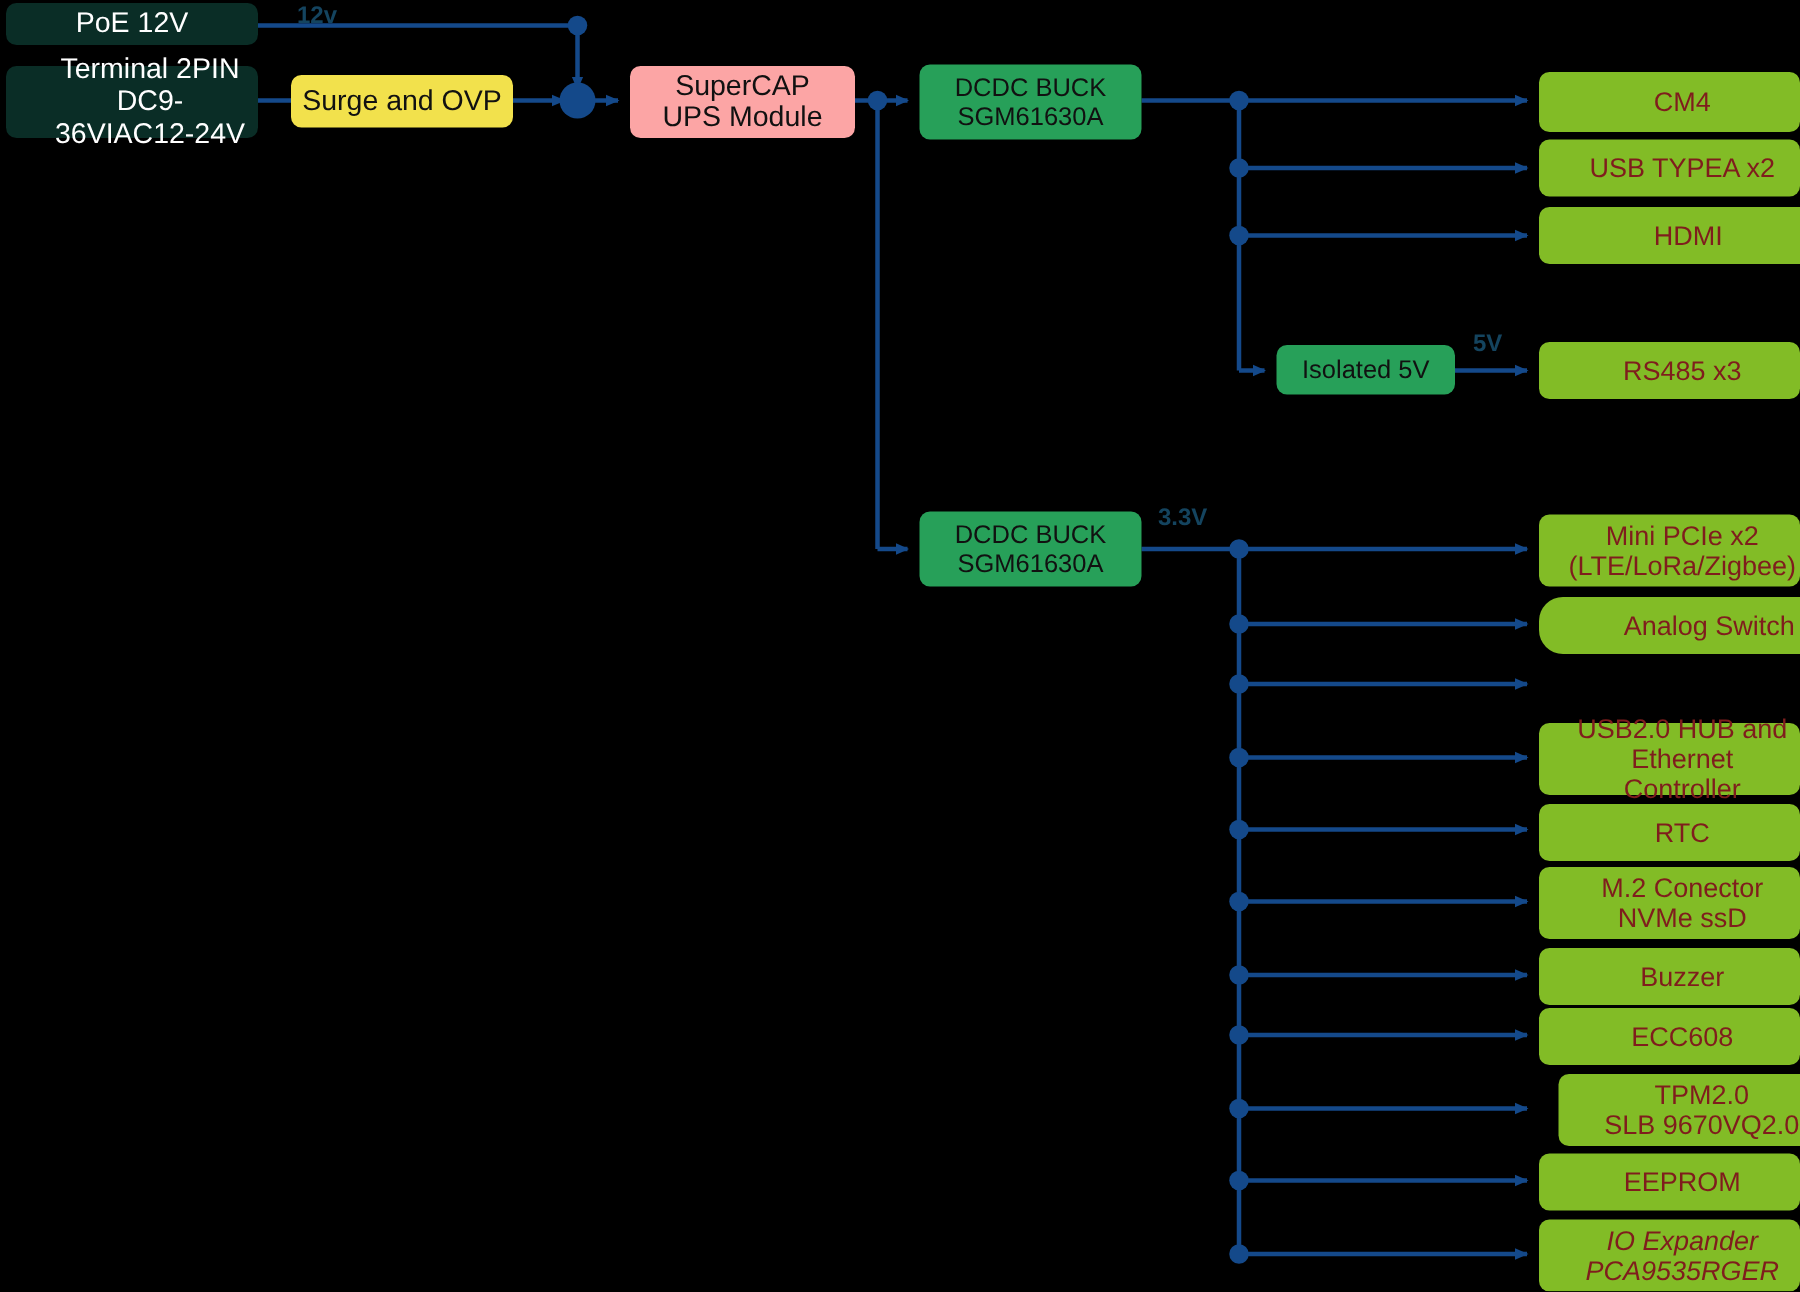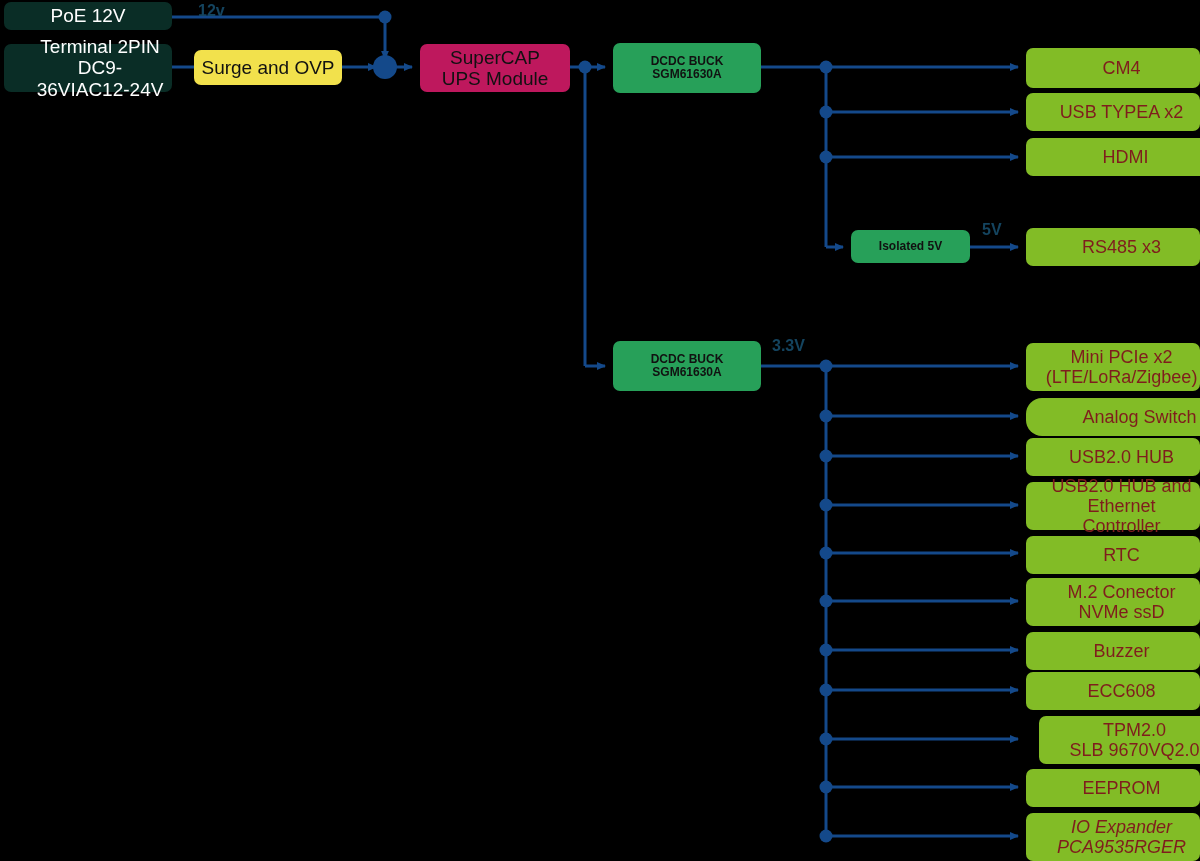--- a/index.html
+++ b/index.html
@@ -40,29 +40,28 @@
     background: #0a2d26;
     color: #ffffff;
     font-size: 19px;
   }
   .node.protect {
     background: #f2e14c;
     color: #111111;
     font-size: 19px;
   }
   .node.ups {
-    background: #be185d;
+    background: #fca5a5;
     color: #111111;
     font-size: 19px;
   }
   .node.conv {
     background: #27a059;
     color: #111111;
-    font-size: 12px;
-    font-weight: bold;
+    font-size: 17px;
   }
   .node.load {
     background: #82bc26;
     color: #7f1d1d;
     font-size: 18px;
     padding-left: 21px;
   }
   .vlabel {
     position: absolute;
     color: #14445f;
@@ -163,21 +162,20 @@
   <div class="node conv" style="left:851px; top:230px; width:119px; height:33px;">Isolated 5V</div>
 
   <div class="node load" style="left:1026px; top:48px; width:174px; height:40px;">CM4</div>
   <div class="node load" style="left:1026px; top:93px; width:174px; height:38px;">USB TYPEA x2</div>
   <div class="node load" style="left:1026px; top:138px; width:182px; height:38px;">HDMI</div>
   <div class="node load" style="left:1026px; top:228px; width:174px; height:38px;">RS485 x3</div>
 
   <div class="node load" style="left:1026px; top:343px; width:174px; height:48px;">Mini PCIe x2
 (LTE/LoRa/Zigbee)</div>
   <div class="node load" style="left:1026px; top:398px; width:210px; height:38px;border-radius:16px;">Analog Switch</div>
-  <div class="node load" style="left:1026px; top:438px; width:174px; height:38px;">USB2.0 HUB</div>
   <div class="node load" style="left:1026px; top:482px; width:174px; height:48px;">USB2.0 HUB and
 Ethernet Controller</div>
   <div class="node load" style="left:1026px; top:536px; width:174px; height:38px;">RTC</div>
   <div class="node load" style="left:1026px; top:578px; width:174px; height:48px;">M.2 Conector
 NVMe ssD</div>
   <div class="node load" style="left:1026px; top:632px; width:174px; height:38px;">Buzzer</div>
   <div class="node load" style="left:1026px; top:672px; width:174px; height:38px;">ECC608</div>
   <div class="node load" style="left:1026px; top:716px; width:174px; height:48px;margin-left:13px;">TPM2.0
 SLB 9670VQ2.0</div>
   <div class="node load" style="left:1026px; top:769px; width:174px; height:38px;">EEPROM</div>

